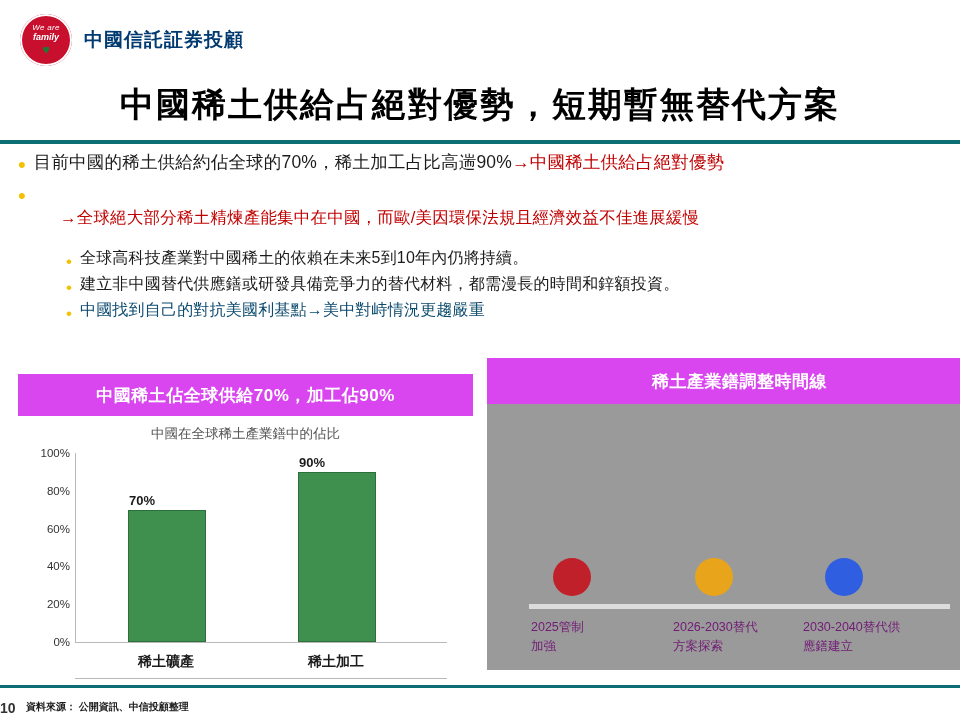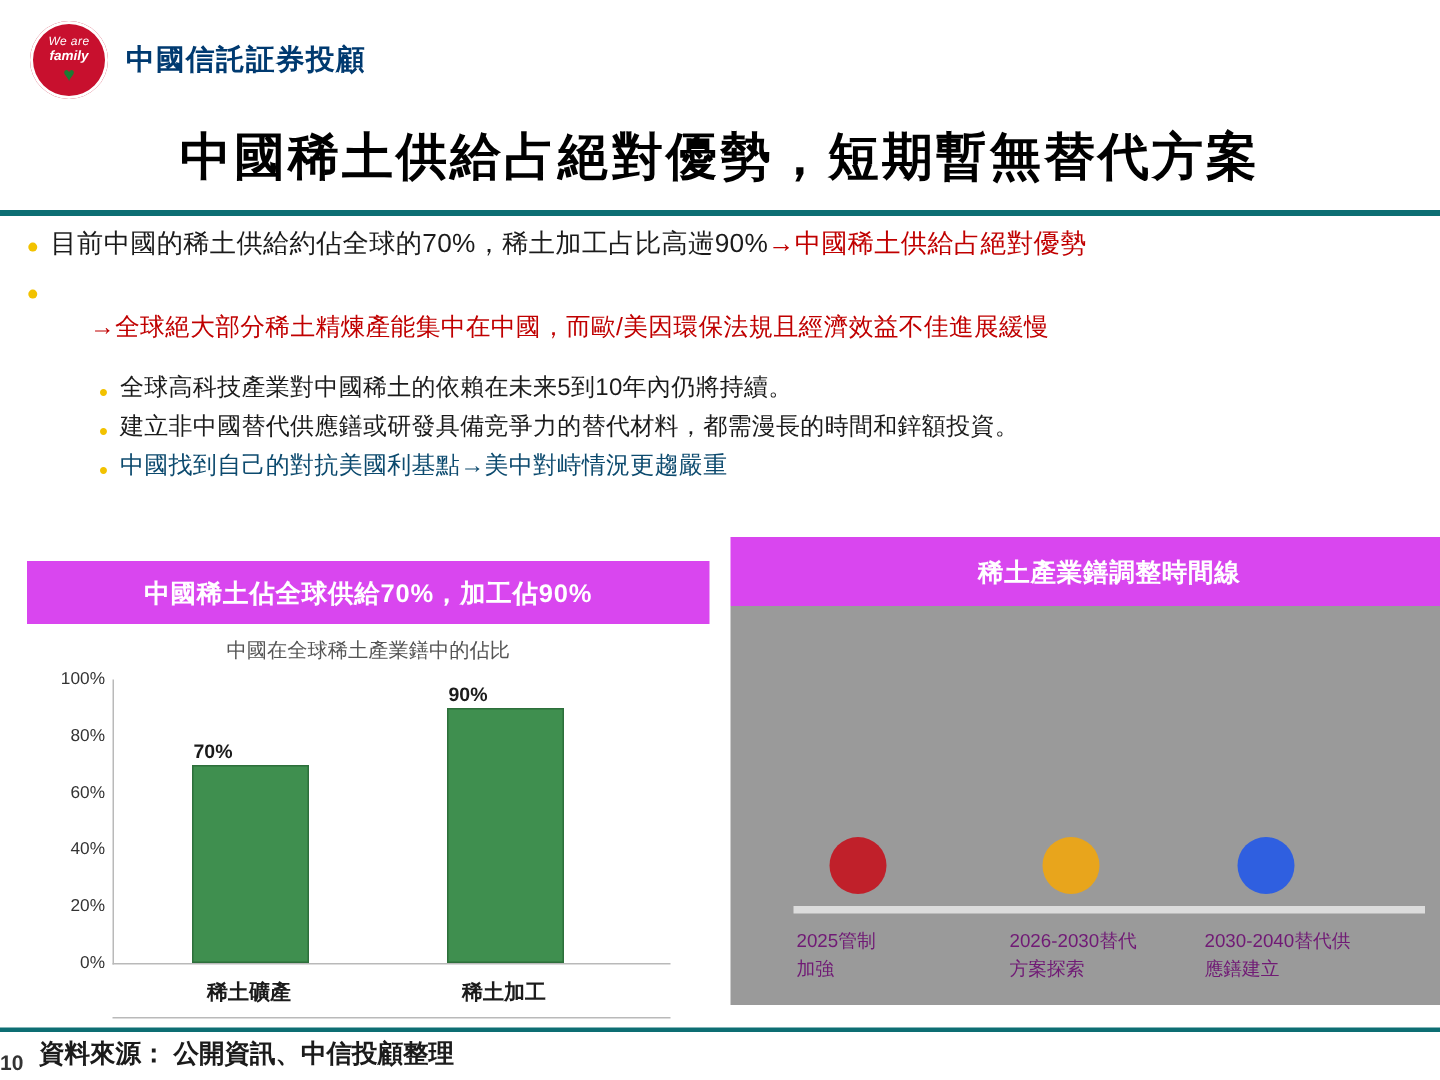--- a/index.html
+++ b/index.html
@@ -133,21 +133,21 @@
     font-size: 12.5px; color: #701a75; line-height: 1.5;
   }
 
   
   .footer-rule {
     position: absolute; left: 0; bottom: 32px; width: 960px; height: 3px;
     background: #0d6e73;
   }
   .footer-src {
     position: absolute; left: 26px; bottom: 6px;
-    font-size: 17px; font-weight: bold; color: #1b1b1b;
+    font-size: 10px; font-weight: bold; color: #1b1b1b;
   }
   .page-no {
     position: absolute; left: 0; bottom: 4px; width: 828px; text-align: left;
     font-size: 14px; color: #333333; font-weight: bold;
   }
 </style>
 </head>
 <body>
 
 <div class="logo-block">

